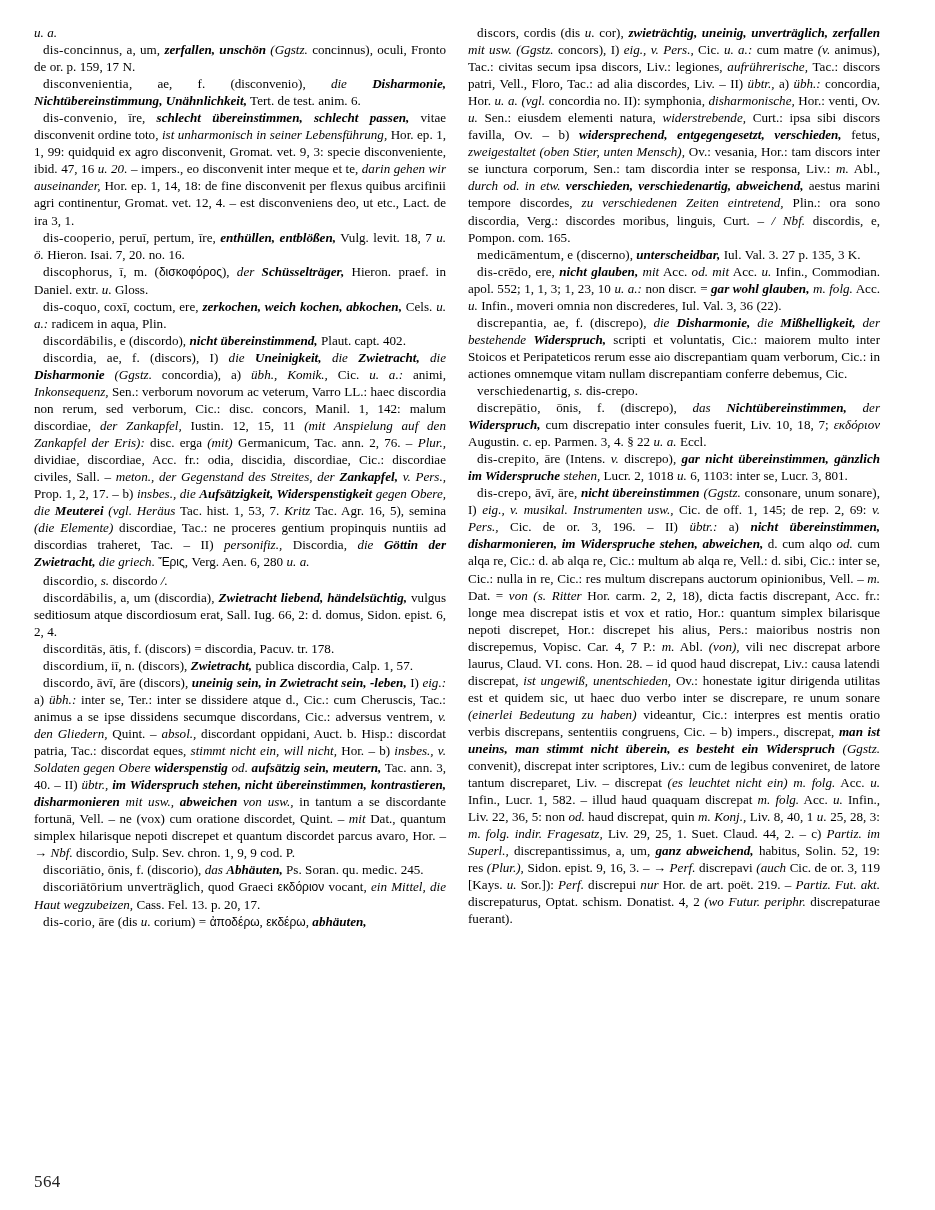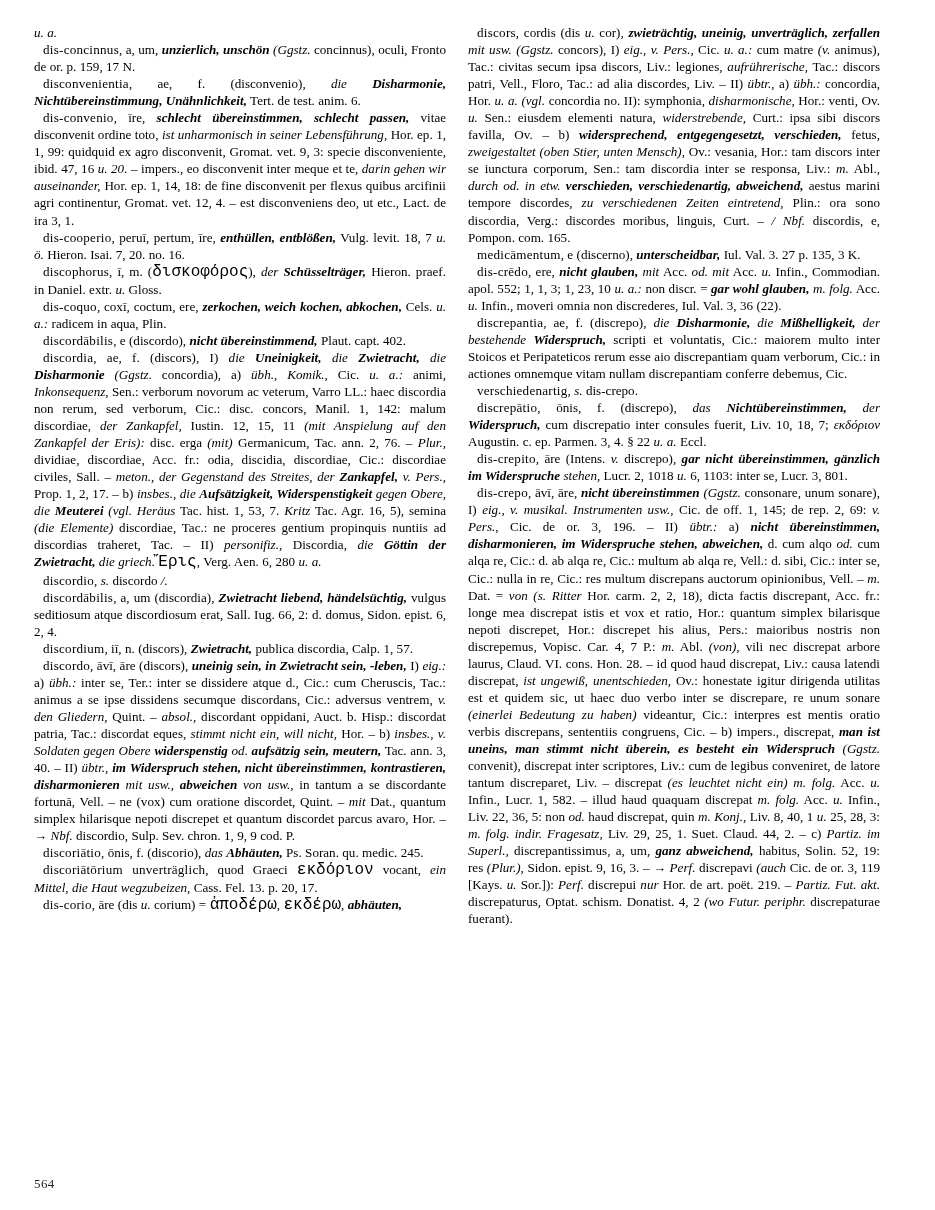--- a/index.html
+++ b/index.html
@@ -56,29 +56,29 @@
     letter-spacing: 0.25px;
   }
   i, .it {
     font-style: italic;
   }
   .bi {
     font-weight: bold;
     font-style: italic;
   }
   .gk {
-    font-family: Liberation Mono, monospace;
-    font-size: 16px;
+    font-family: Liberation Sans, sans-serif;
+    font-size: 12px;
     font-style: normal;
   }
   .pagenum {
     position: absolute;
     left: 34px;
     bottom: 18px;
-    font-size: 13px;
+    font-size: 17px;
     font-family: "Liberation Serif", serif;
     color: #222222;
     letter-spacing: 0.4px;
   }
   .tiny-top {
     font-size: 13.1px;
     line-height: 17.05px;
     font-style: italic;
     text-indent: 0;
     margin: 0;
@@ -86,30 +86,31 @@
 </style>
 </head>
 <body>
 
 <div id="page">
 
   <div class="columns">
 
     <div class="column">
       <p class="entry cont tiny-top">u. a.</p>
-      <p class="entry"><b class="hw">dis-concinnus</b>, a, um, <span class="bi">unzierlich, unschön</span> <i>(Ggstz.</i> concinnus), oculi, Fronto de or. p. 159, 17 N.</p>
+      <p class="entry"><b class="hw">dis-concinnus</b>, a, um, <span class="bi">zerfallen, unschön</span> <i>(Ggstz.</i> concinnus), oculi, Fronto de or. p. 159, 17 N.</p>
       <p class="entry"><b class="hw">disconvenientia</b>, ae, f. (disconvenio), <i>die</i> <span class="bi">Disharmonie, Nichtübereinstimmung, Unähnlichkeit,</span> Tert. de test. anim. 6.</p>
       <p class="entry"><b class="hw">dis-convenio</b>, īre, <span class="bi">schlecht übereinstimmen, schlecht passen,</span> vitae disconvenit ordine toto, <i>ist unharmonisch in seiner Lebensführung,</i> Hor. ep. 1, 1, 99: quidquid ex agro disconvenit, Gromat. vet. 9, 3: specie disconveniente, ibid. 47, 16 <i>u. 20.</i> – impers., eo disconvenit inter meque et te, <i>darin gehen wir auseinander,</i> Hor. ep. 1, 14, 18: de fine disconvenit per flexus quibus arcifinii agri continentur, Gromat. vet. 12, 4. – est disconveniens deo, ut etc., Lact. de ira 3, 1.</p>
       <p class="entry"><b class="hw">dis-cooperio</b>, peruī, pertum, īre, <span class="bi">enthüllen, entblößen,</span> Vulg. levit. 18, 7 <i>u. ö.</i> Hieron. Isai. 7, 20. no. 16.</p>
       <p class="entry"><b class="hw">discophorus</b>, ī, m. (<span class="gk">δισκοφόρος</span>), <i>der</i> <span class="bi">Schüsselträger,</span> Hieron. praef. in Daniel. extr. <i>u.</i> Gloss.</p>
       <p class="entry"><b class="hw">dis-coquo</b>, coxī, coctum, ere, <span class="bi">zerkochen, weich kochen, abkochen,</span> Cels. <i>u. a.:</i> radicem in aqua, Plin.</p>
       <p class="entry"><b class="hw">discordābilis</b>, e (discordo), <span class="bi">nicht übereinstimmend,</span> Plaut. capt. 402.</p>
       <p class="entry"><b class="hw">discordia</b>, ae, f. (discors), I) <i>die</i> <span class="bi">Uneinigkeit,</span> <i>die</i> <span class="bi">Zwietracht,</span> <i>die</i> <span class="bi">Disharmonie</span> <i>(Ggstz.</i> concordia), a) <i>übh., Komik.,</i> Cic. <i>u. a.:</i> animi, <i>Inkonsequenz,</i> Sen.: verborum novorum ac veterum, Varro LL.: haec discordia non rerum, sed verborum, Cic.: disc. concors, Manil. 1, 142: malum discordiae, <i>der Zankapfel,</i> Iustin. 12, 15, 11 <i>(mit Anspielung auf den Zankapfel der Eris):</i> disc. erga <i>(mit)</i> Germanicum, Tac. ann. 2, 76. – <i>Plur.,</i> dividiae, discordiae, Acc. fr.: odia, discidia, discordiae, Cic.: discordiae civiles, Sall. – <i>meton., der Gegenstand des Streites, der</i> <span class="bi">Zankapfel,</span> <i>v. Pers.,</i> Prop. 1, 2, 17. – b) <i>insbes., die</i> <span class="bi">Aufsätzigkeit, Widerspenstigkeit</span> <i>gegen Obere, die</i> <span class="bi">Meuterei</span> <i>(vgl. Heräus</i> Tac. hist. 1, 53, 7. <i>Kritz</i> Tac. Agr. 16, 5), semina <i>(die Elemente)</i> discordiae, Tac.: ne proceres gentium propinquis nuntiis ad discordias traheret, Tac. – II) <i>personifiz.,</i> Discordia, <i>die</i> <span class="bi">Göttin der Zwietracht,</span> <i>die griech.</i> <span class="gk">Ἔρις</span>, Verg. Aen. 6, 280 <i>u. a.</i></p>
       <p class="entry"><b class="hw">discordio</b>, <i>s.</i> discordo <i>/.</i></p>
       <p class="entry"><b class="hw">discordābilis</b>, a, um (discordia), <span class="bi">Zwietracht liebend, händelsüchtig,</span> vulgus seditiosum atque discordiosum erat, Sall. Iug. 66, 2: d. domus, Sidon. epist. 6, 2, 4.</p>
+      <p class="entry"><b class="hw">discorditās</b>, ātis, f. (discors) = discordia, Pacuv. tr. 178.</p>
       <p class="entry"><b class="hw">discordium</b>, iī, n. (discors), <span class="bi">Zwietracht,</span> publica discordia, Calp. 1, 57.</p>
       <p class="entry"><b class="hw">discordo</b>, āvī, āre (discors), <span class="bi">uneinig sein, in Zwietracht sein, -leben,</span> I) <i>eig.:</i> a) <i>übh.:</i> inter se, Ter.: inter se dissidere atque d., Cic.: cum Cheruscis, Tac.: animus a se ipse dissidens secumque discordans, Cic.: adversus ventrem, <i>v. den Gliedern,</i> Quint. – <i>absol.,</i> discordant oppidani, Auct. b. Hisp.: discordat patria, Tac.: discordat eques, <i>stimmt nicht ein, will nicht,</i> Hor. – b) <i>insbes., v. Soldaten gegen Obere</i> <span class="bi">widerspenstig</span> <i>od.</i> <span class="bi">aufsätzig sein, meutern,</span> Tac. ann. 3, 40. – II) <i>übtr.,</i> <span class="bi">im Widerspruch stehen, nicht übereinstimmen, kontrastieren, disharmonieren</span> <i>mit usw.,</i> <span class="bi">abweichen</span> <i>von usw.,</i> in tantum a se discordante fortunā, Vell. – ne (vox) cum oratione discordet, Quint. – <i>mit</i> Dat., quantum simplex hilarisque nepoti discrepet et quantum discordet parcus avaro, Hor. – → <i>Nbf.</i> <b>discordio</b>, Sulp. Sev. chron. 1, 9, 9 cod. P.</p>
       <p class="entry"><b class="hw">discoriātio</b>, ōnis, f. (discorio), <i>das</i> <span class="bi">Abhäuten,</span> Ps. Soran. qu. medic. 245.</p>
       <p class="entry"><b class="hw">discoriātōrium unverträglich</b>, quod Graeci <span class="gk">εκδόριον</span> vocant, <i>ein Mittel, die Haut wegzubeizen,</i> Cass. Fel. 13. p. 20, 17.</p>
       <p class="entry"><b class="hw">dis-corio</b>, āre (dis <i>u.</i> corium) = <span class="gk">ἀποδέρω</span>, <span class="gk">εκδέρω</span>, <span class="bi">abhäuten,</span></p>
     </div>
 
     <div class="column">
       <p class="entry"><b class="hw">discors</b>, cordis (dis <i>u.</i> cor), <span class="bi">zwieträchtig, uneinig, unverträglich, zerfallen</span> <i>mit usw. (Ggstz.</i> concors), I) <i>eig., v. Pers.,</i> Cic. <i>u. a.:</i> cum matre <i>(v.</i> animus), Tac.: civitas secum ipsa discors, Liv.: legiones, <i>aufrührerische,</i> Tac.: discors patri, Vell., Floro, Tac.: ad alia discordes, Liv. – II) <i>übtr.,</i> a) <i>übh.:</i> concordia, Hor. <i>u. a. (vgl.</i> concordia no. II): symphonia, <i>disharmonische,</i> Hor.: venti, Ov. <i>u.</i> Sen.: eiusdem elementi natura, <i>widerstrebende,</i> Curt.: ipsa sibi discors favilla, Ov. – b) <span class="bi">widersprechend, entgegengesetzt, verschieden,</span> fetus, <i>zweigestaltet (oben Stier, unten Mensch),</i> Ov.: vesania, Hor.: tam discors inter se iunctura corporum, Sen.: tam discordia inter se responsa, Liv.: <i>m.</i> Abl., <i>durch od. in etw.</i> <span class="bi">verschieden, verschiedenartig, abweichend,</span> aestus marini tempore discordes, <i>zu verschiedenen Zeiten eintretend,</i> Plin.: ora sono discordia, Verg.: discordes moribus, linguis, Curt. – <i>/ Nbf.</i> <b>discordis</b>, e, Pompon. com. 165.</p>
       <p class="entry"><b class="hw">medicāmentum</b>, e (discerno), <span class="bi">unterscheidbar,</span> Iul. Val. 3. 27 p. 135, 3 K.</p>

